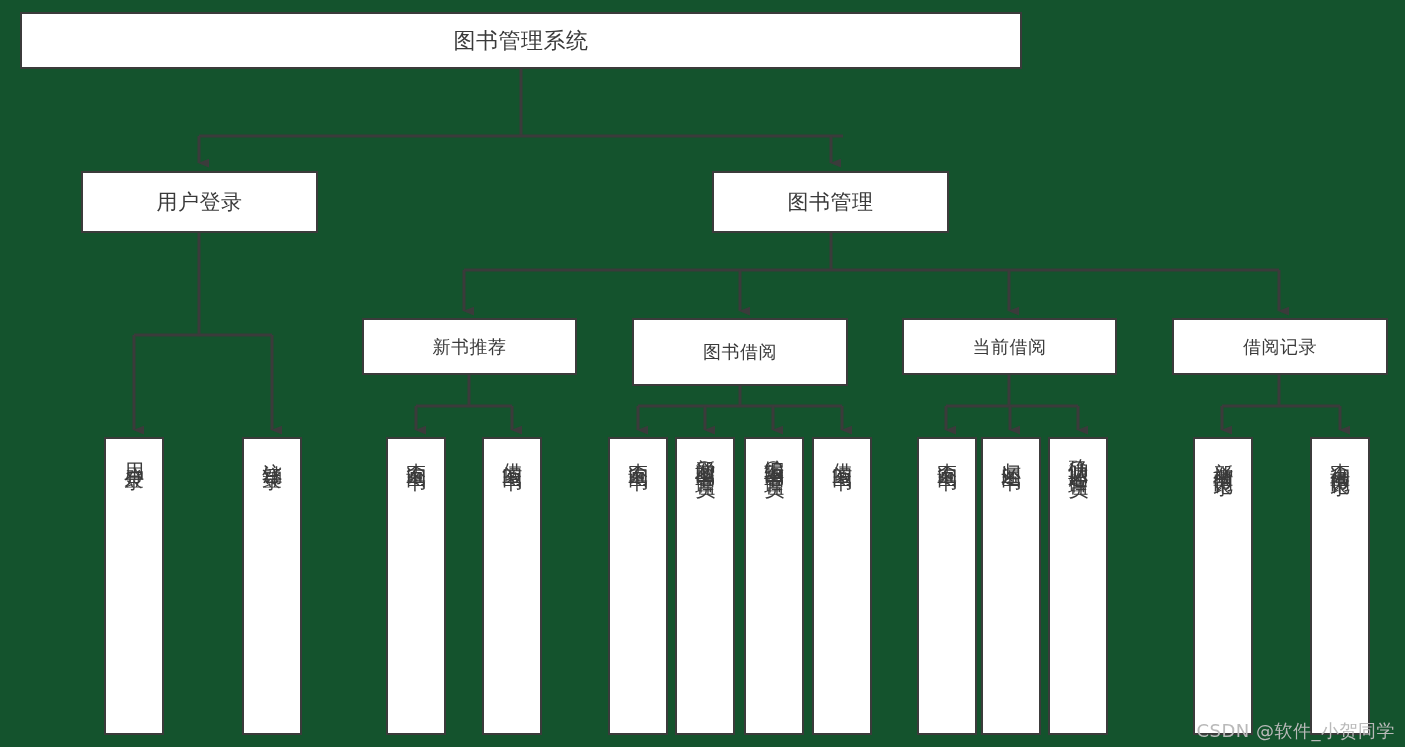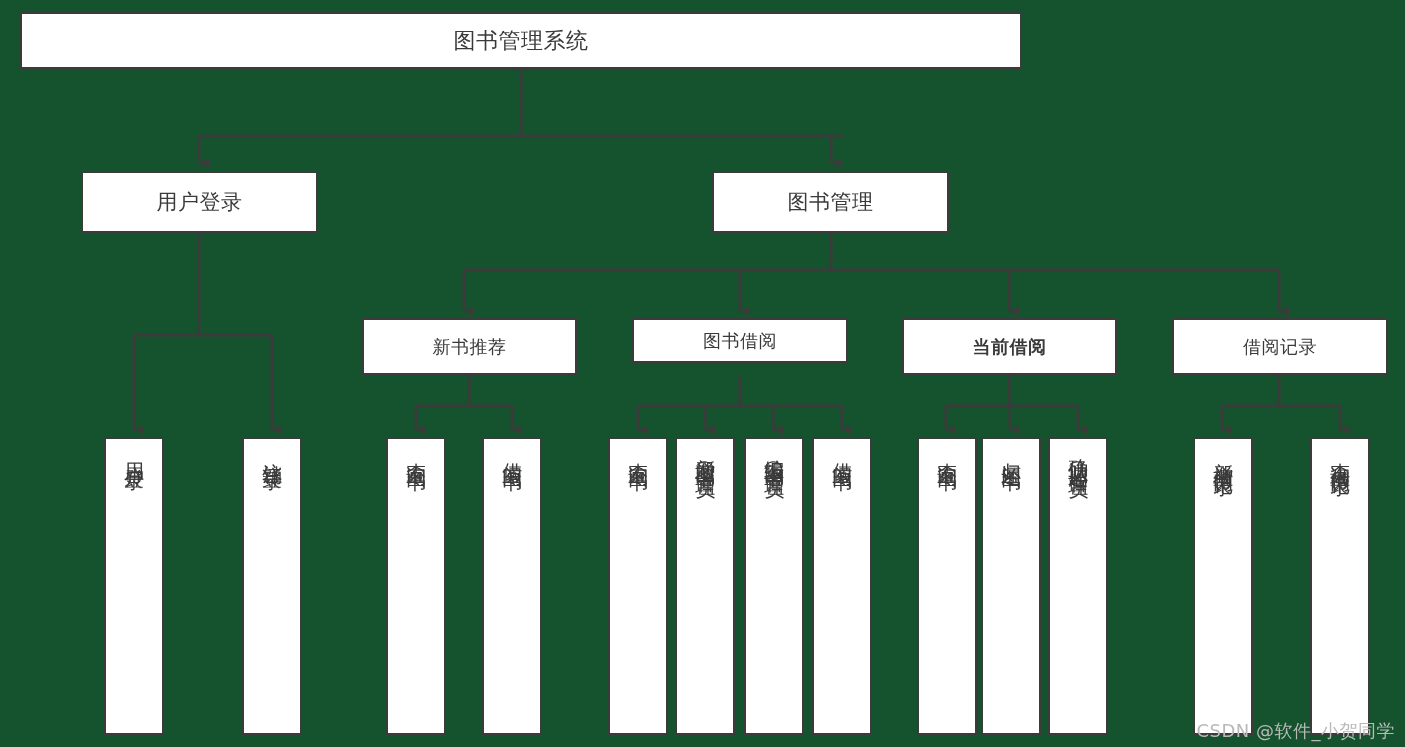--- a/index.html
+++ b/index.html
@@ -134,25 +134,25 @@
   </div>
 
   <div class="node lvl2" style="left:712px;top:171px;width:237px;height:62px;text-align:center;">
     <span class="label">图书管理</span>
   </div>
 
   <div class="node lvl3" style="left:362px;top:318px;width:215px;height:57px;">
     <span class="label">新书推荐</span>
   </div>
 
-  <div class="node lvl3" style="left:632px;top:318px;width:216px;height:45px;">
+  <div class="node lvl3" style="left:632px;top:318px;width:216px;height:68px;">
     <span class="label">图书借阅</span>
   </div>
 
-  <div class="node lvl3" style="left:902px;top:318px;width:215px;height:57px;font-weight:bold;">
+  <div class="node lvl3" style="left:902px;top:318px;width:215px;height:57px;">
     <span class="label">当前借阅</span>
   </div>
 
   <div class="node lvl3" style="left:1172px;top:318px;width:216px;height:57px;">
     <span class="label">借阅记录</span>
   </div>
 
   <div class="node leaf" style="left:104px;top:437px;width:60px;height:298px;">
     <span class="label">用户登录</span>
   </div>

